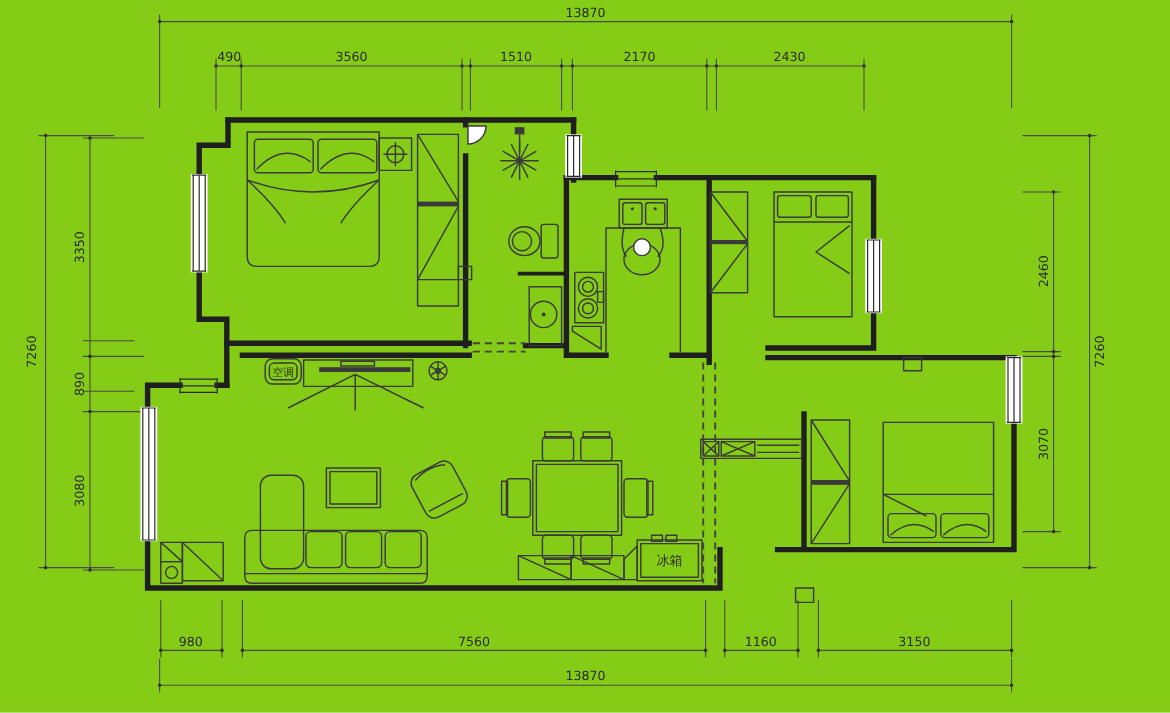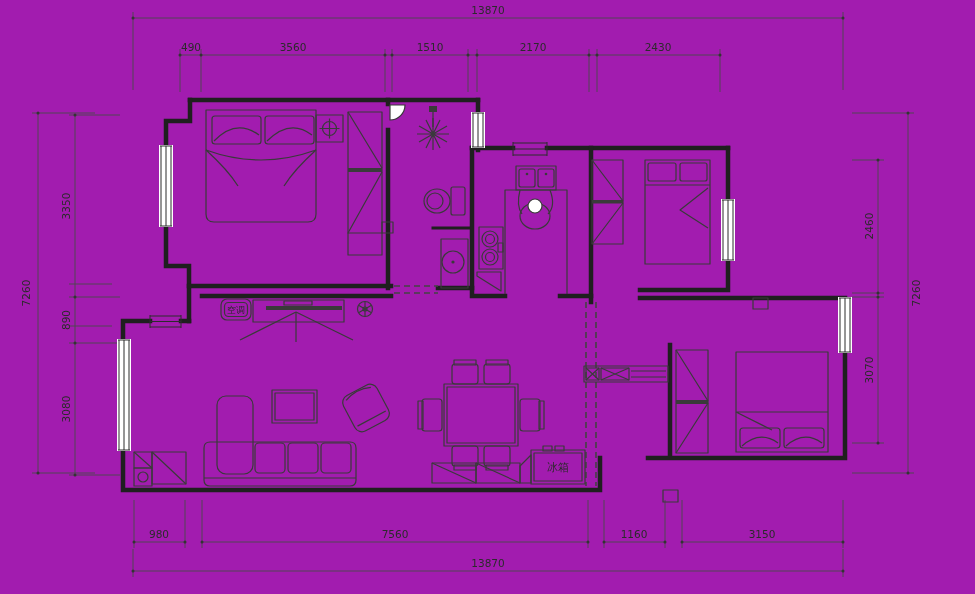--- a/index.html
+++ b/index.html
@@ -1,16 +1,16 @@
 <!DOCTYPE html>
 <html><head>
 <meta charset="utf-8">
 <style>
   html,body{margin:0;padding:0;background:#fff;}
-  .stage{position:relative;width:975px;height:594px;background:#a21caf;overflow:hidden;
+  .stage{position:relative;width:975px;height:594px;background:#84cc16;overflow:hidden;
          font-family:"DejaVu Sans","Liberation Sans",sans-serif;}
   svg{display:block;}
   .wall{stroke:#1f1f1f;stroke-width:4.5;fill:none;stroke-linecap:square;}
   .wallthin{stroke:#1f1f1f;stroke-width:3;fill:none;stroke-linecap:square;}
   .furn{stroke:#3a3a3a;stroke-width:1.2;fill:none;stroke-linejoin:round;}
   .furnfill{stroke:#3a3a3a;stroke-width:1.2;fill:#ffffff;}
   .dark{fill:#3a3a3a;stroke:none;}
   .win{stroke:#2c2c2c;stroke-width:1;fill:none;}
   .winbg{fill:#ffffff;stroke:none;}
   .dim{stroke:#4a4a4a;stroke-width:0.9;fill:none;}

